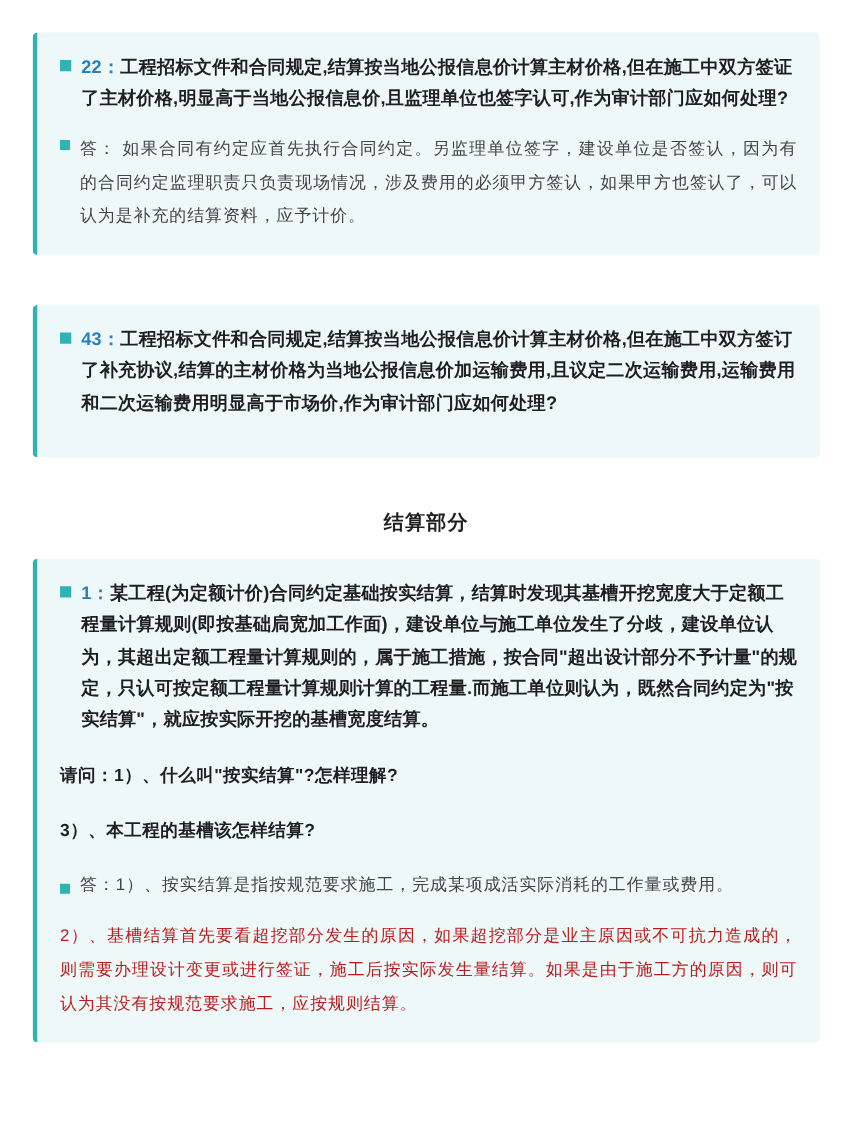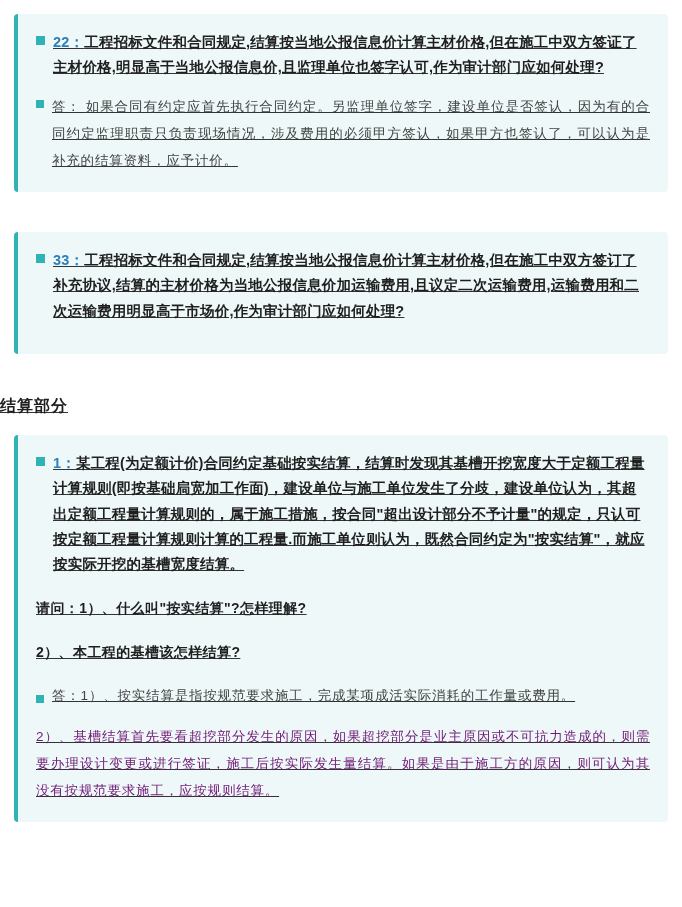--- a/index.html
+++ b/index.html
@@ -9,23 +9,22 @@
   body {
     width: 682px;
     min-height: 907px;
     background: #ffffff;
     font-family: "Liberation Sans", "DejaVu Sans", sans-serif;
     color: #333333;
   }
   .page {
     width: 682px;
     position: relative;
-    padding: 0;
+    padding: 12px;
     box-sizing: border-box;
-    text-decoration: underline;
   }
   .qa-card {
     background: #eef8f8;
     border-left: 4px solid #2fb3b5;
     border-radius: 4px;
     margin: 14px 14px 0 14px;
     padding: 16px 18px 18px 18px;
     box-sizing: border-box;
   }
   .q-line {
@@ -65,39 +64,40 @@
     margin-right: 8px;
   }
   .a-text {
     font-size: 13.5px;
     line-height: 2.0;
     color: #444444;
     text-align: justify;
     letter-spacing: 0.8px;
   }
   .section-title {
+    text-align: center;
     font-size: 16px;
     font-weight: bold;
     color: #1f1f1f;
     margin: 42px 0 18px 0;
     letter-spacing: 1px;
   }
   .spacer-lg { height: 26px; }
   .q-block-text {
     font-weight: bold;
     font-size: 14px;
     line-height: 2.0;
     color: #1f1f1f;
     margin: 16px 0 0 0;
     letter-spacing: 0.4px;
   }
   .plain-para {
     font-size: 13.5px;
     line-height: 2.0;
-    color: #701a75;
+    color: #b91c1c;
     text-align: justify;
     letter-spacing: 0.8px;
     margin: 14px 0 0 0;
   }
   .card-last {
     margin-bottom: 16px;
   }
 </style>
 </head>
 <body>
@@ -113,33 +113,33 @@
       <span class="a-bullet"></span>
       <div class="a-text">答： 如果合同有约定应首先执行合同约定。另监理单位签字，建设单位是否签认，因为有的合同约定监理职责只负责现场情况，涉及费用的必须甲方签认，如果甲方也签认了，可以认为是补充的结算资料，应予计价。</div>
     </div>
   </div>
 
   <div class="spacer-lg"></div>
 
   <div class="qa-card">
     <div class="q-line">
       <span class="q-bullet"></span>
-      <div class="q-text"><span class="q-num">33：</span><span>工程招标文件和合同规定,结算按当地公报信息价计算主材价格,但在施工中双方签订了补充协议,结算的主材价格为当地公报信息价加运输费用,且议定二次运输费用,运输费用和二次运输费用明显高于市场价,作为审计部门应如何处理?</span></div>
+      <div class="q-text"><span class="q-num">43：</span><span>工程招标文件和合同规定,结算按当地公报信息价计算主材价格,但在施工中双方签订了补充协议,结算的主材价格为当地公报信息价加运输费用,且议定二次运输费用,运输费用和二次运输费用明显高于市场价,作为审计部门应如何处理?</span></div>
     </div>
   </div>
 
   <div class="section-title">结算部分</div>
 
   <div class="qa-card card-last">
     <div class="q-line">
       <span class="q-bullet"></span>
       <div class="q-text"><span class="q-num">1：</span><span>某工程(为定额计价)合同约定基础按实结算，结算时发现其基槽开挖宽度大于定额工程量计算规则(即按基础扃宽加工作面)，建设单位与施工单位发生了分歧，建设单位认为，其超出定额工程量计算规则的，属于施工措施，按合同"超出设计部分不予计量"的规定，只认可按定额工程量计算规则计算的工程量.而施工单位则认为，既然合同约定为"按实结算"，就应按实际开挖的基槽宽度结算。</span></div>
     </div>
     <div class="q-block-text">请问：1）、什么叫"按实结算"?怎样理解?</div>
-    <div class="q-block-text">2）、本工程的基槽该怎样结算?</div>
+    <div class="q-block-text">3）、本工程的基槽该怎样结算?</div>
     <div class="a-line" style="margin-top:16px;align-items:center;">
       <span class="a-bullet"></span>
       <div class="a-text">答：1）、按实结算是指按规范要求施工，完成某项成活实际消耗的工作量或费用。</div>
     </div>
     <div class="plain-para">2）、基槽结算首先要看超挖部分发生的原因，如果超挖部分是业主原因或不可抗力造成的，则需要办理设计变更或进行签证，施工后按实际发生量结算。如果是由于施工方的原因，则可认为其没有按规范要求施工，应按规则结算。</div>
   </div>
 
 </div>
 
 </body></html>

